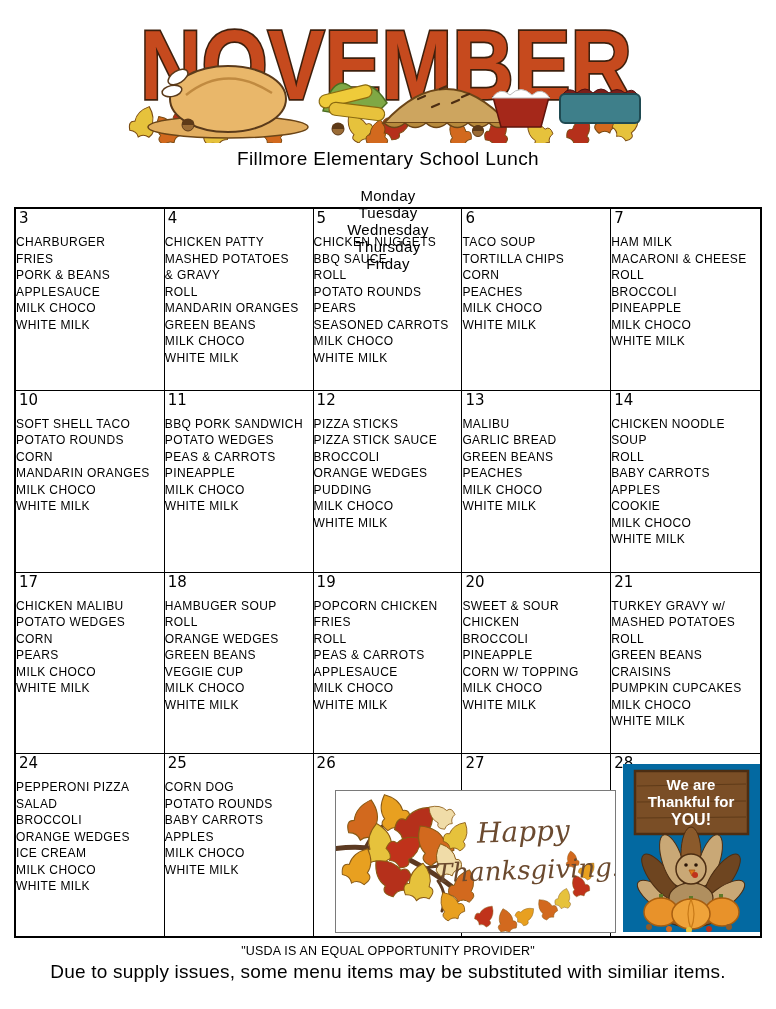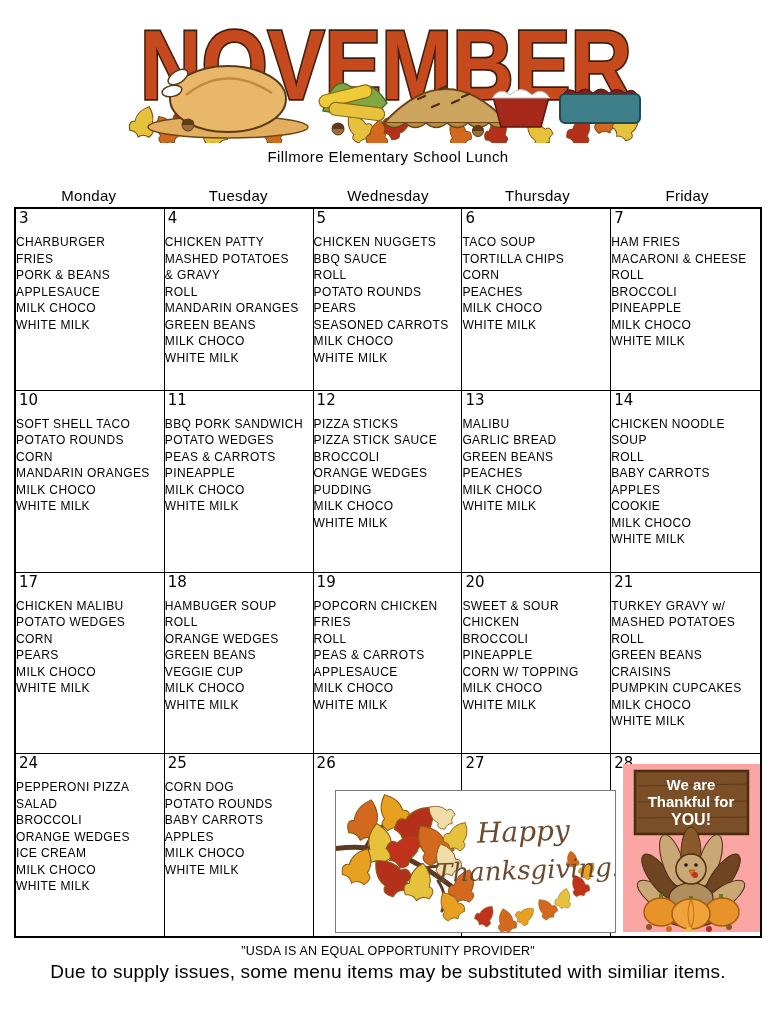--- a/index.html
+++ b/index.html
@@ -4,42 +4,42 @@
 <style>
   html,body { margin:0; padding:0; }
   body {
     width:776px; height:1009px; position:relative; background:#ffffff;
     font-family:"Liberation Sans", sans-serif; color:#000;
     overflow:hidden;
   }
   .banner { position:absolute; left:126px; top:5px; width:522px; height:138px;text-decoration:underline; }
   .page-title {
     position:absolute; top:148px; left:0; width:776px; text-align:center;
-    font-size:15px; letter-spacing:0.4px;
-  }
-  .day-row { position:absolute; top:187px; left:14px; width:748px; display:flex; }
+    font-size:19px; letter-spacing:0.4px;
+  }
+  .day-row { position:absolute; top:187px; left:14px; width:748px; display:flex;flex-direction:column; }
   .day-cell { flex:1; text-align:center; font-size:15px; letter-spacing:0.3px; }
   #calendar-grid {
     position:absolute; top:207px; left:14px; width:748px; height:731px;
     box-sizing:border-box; border:2px solid #000;
     display:grid; grid-template-columns:repeat(5,1fr); grid-template-rows:repeat(4,1fr);
   }
   .cell { box-sizing:border-box; border-right:1px solid #000; border-bottom:1px solid #000; overflow:hidden; }
   .cell:nth-child(5n) { border-right:none; }
   .cell:nth-child(n+16) { border-bottom:none; }
   .date { font-size:15px; line-height:17px; padding:1px 0 0 3px; font-family:"DejaVu Sans", sans-serif; }
   .menu { margin-top:7px; text-align:left; font-size:12px; line-height:16.5px; letter-spacing:0.4px; }
   .menu-line { white-space:nowrap; }
   .tg-card {
     position:absolute; left:335px; top:790px; width:281px; height:143px;
     background:#fff; border:1px solid #7a7a7a; box-sizing:border-box; z-index:2;
   }
   .turkey-card {
     position:absolute; left:623px; top:764px; width:137px; height:168px;
-    background:#fca5a5; z-index:2;
+    background:#0369a1; z-index:2;
   }
   .footer-1 {
     position:absolute; top:944px; left:0; width:776px; text-align:center;
     font-size:12.5px; letter-spacing:0.2px;
   }
   .footer-2 {
     position:absolute; top:961px; left:0; width:776px; text-align:center;
     font-size:19px; letter-spacing:0.2px;
   }
   svg { display:block; }
@@ -183,21 +183,21 @@
         <div class="menu-line">CORN</div>
         <div class="menu-line">PEACHES</div>
         <div class="menu-line">MILK CHOCO</div>
         <div class="menu-line">WHITE MILK</div>
       </div>
   </div>
 
   <div class="cell">
     <div class="date">7</div>
     <div class="menu">
-        <div class="menu-line">HAM FRIES</div>
+        <div class="menu-line">HAM MILK</div>
         <div class="menu-line">MACARONI &amp; CHEESE</div>
         <div class="menu-line">ROLL</div>
         <div class="menu-line">BROCCOLI</div>
         <div class="menu-line">PINEAPPLE</div>
         <div class="menu-line">MILK CHOCO</div>
         <div class="menu-line">WHITE MILK</div>
       </div>
   </div>
 
   <div class="cell">

